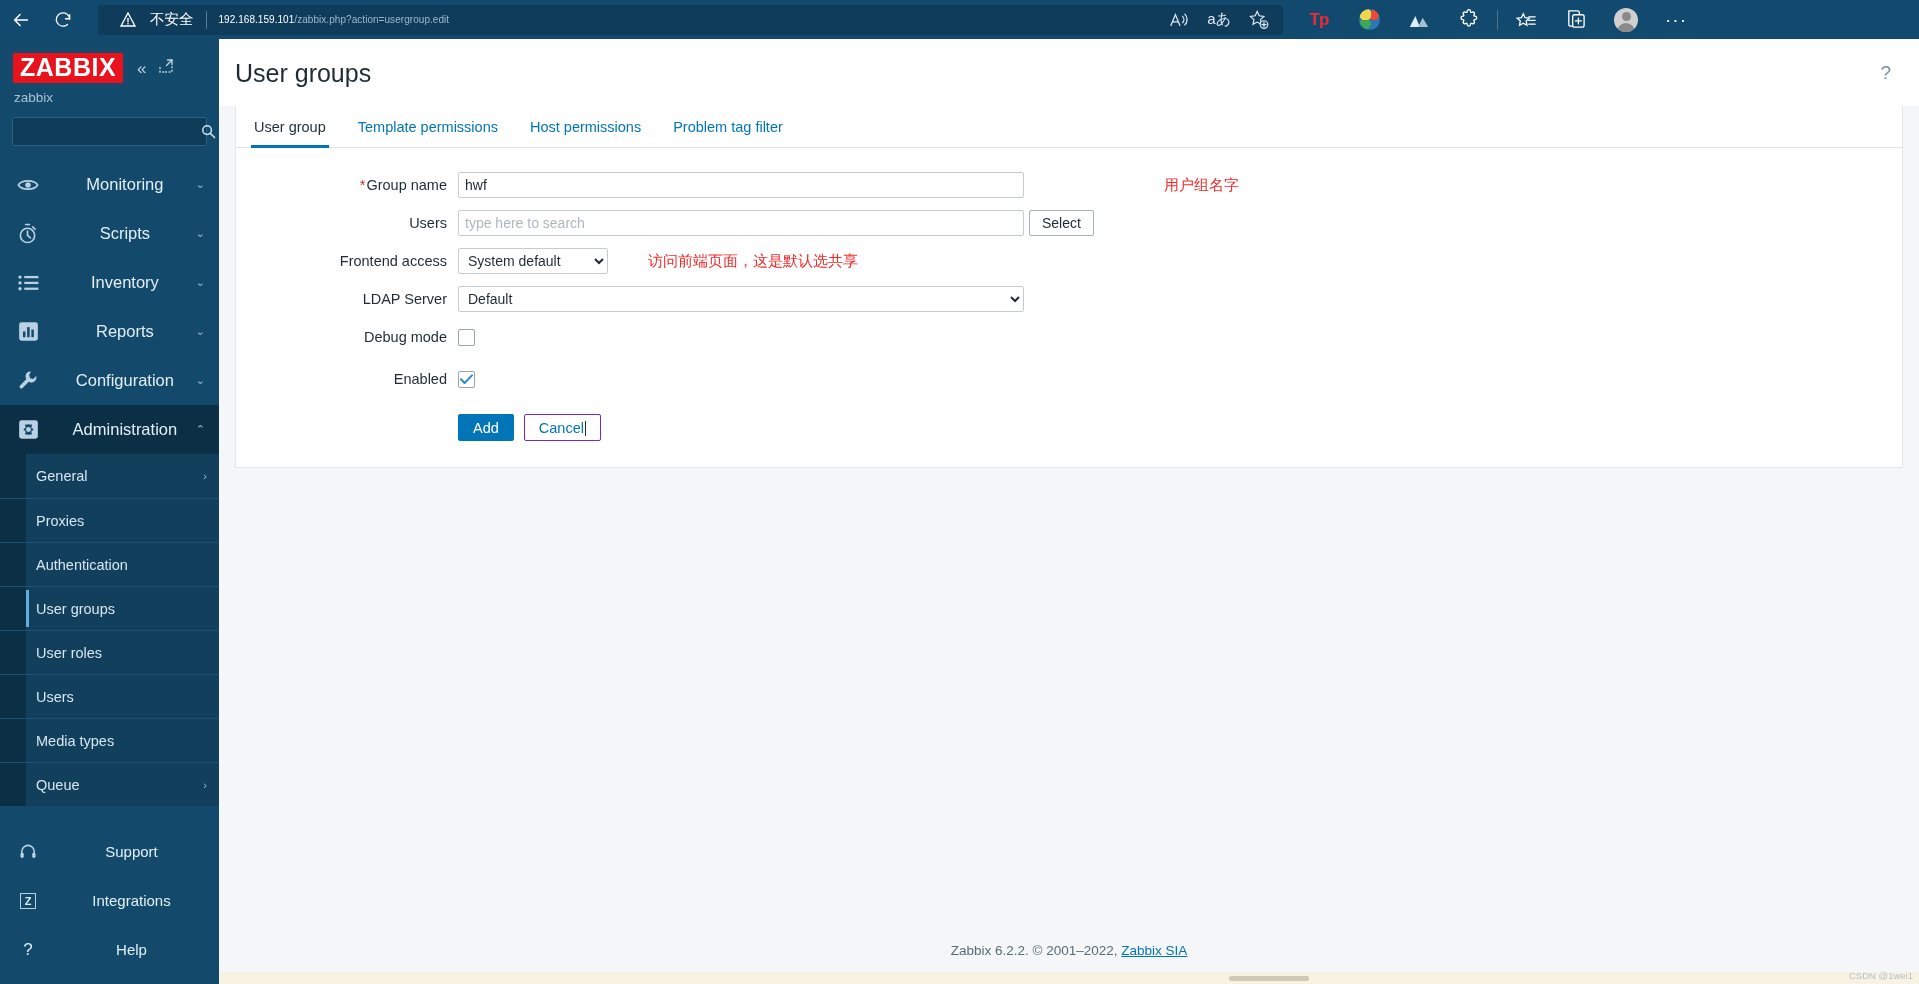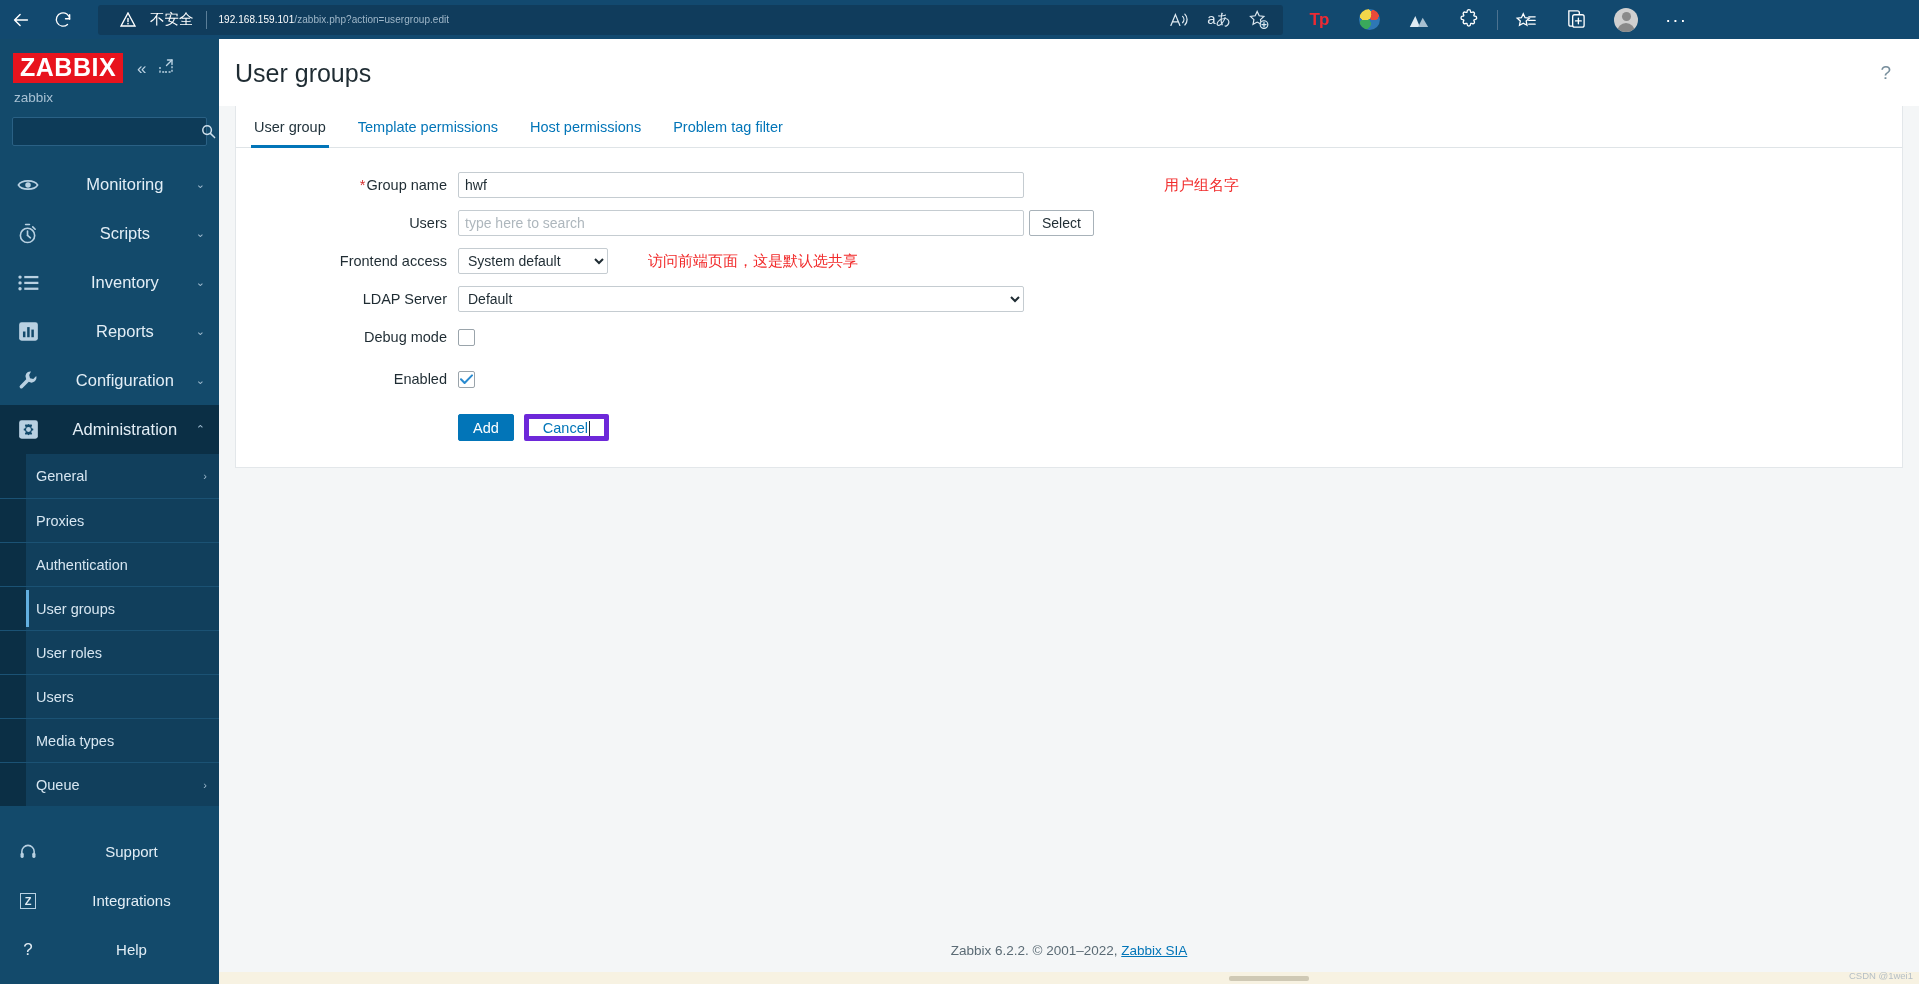--- a/index.html
+++ b/index.html
@@ -370,21 +370,21 @@
     cursor: pointer;
     padding: 0 14px;
   }
   .btn-primary {
     background: #0275b8;
     border: 1px solid #0275b8;
     color: #fff;
   }
   .btn-link {
     background: #fff;
-    border: 5px solid #6d28d9;
+    border: 1px solid #6d28d9;
     color: #0275b8;
     margin-left: 10px;
     position: relative;
   }
   .btn-link .caret {
     display: inline-block;
     width: 1px; height: 15px;
     background: #1f2c33;
     vertical-align: -3px;
     margin-left: 1px;

